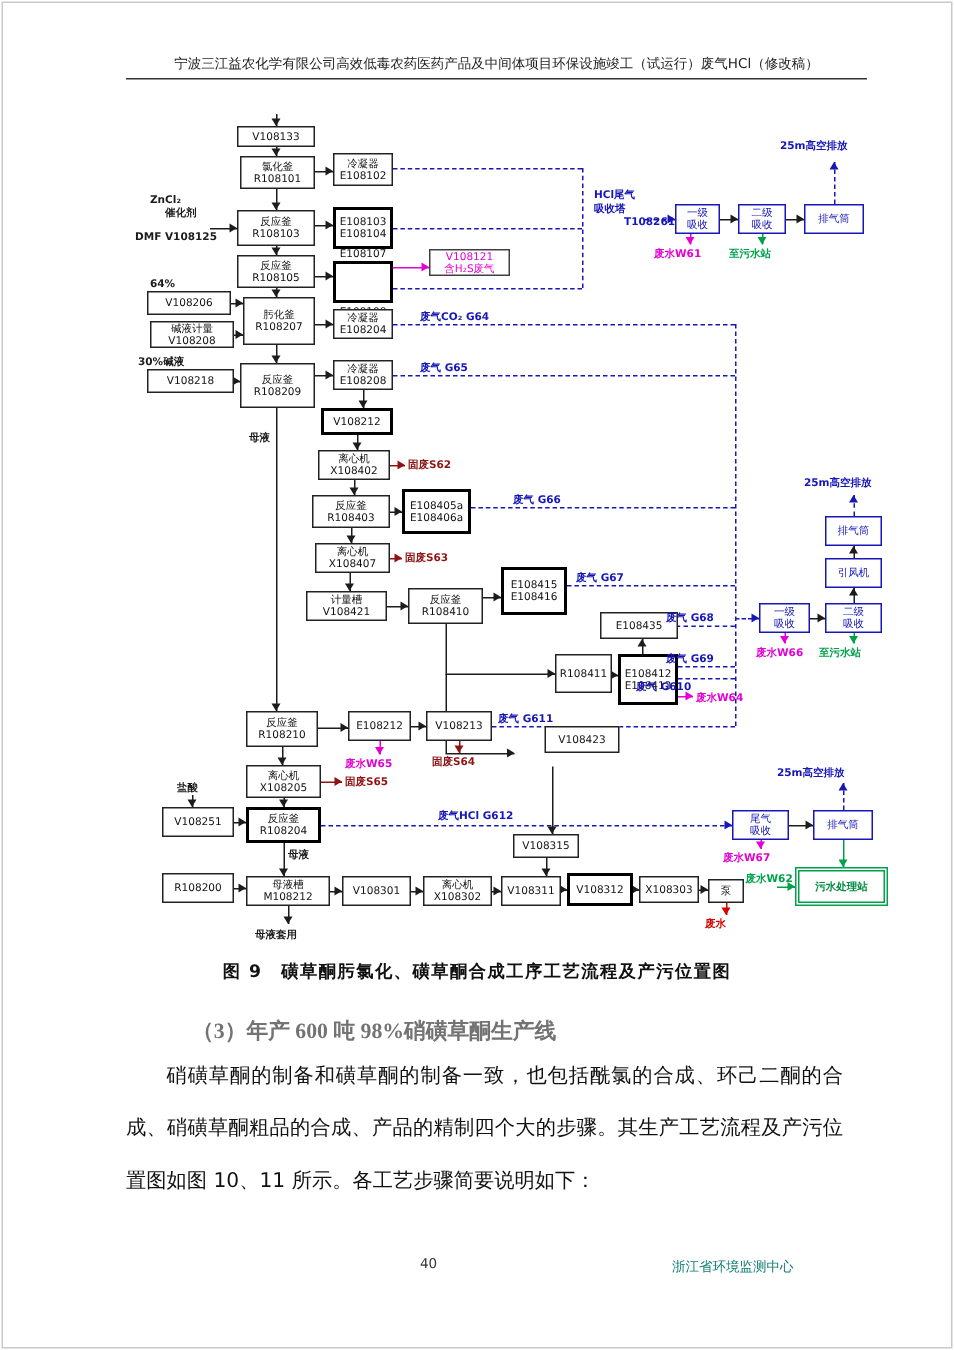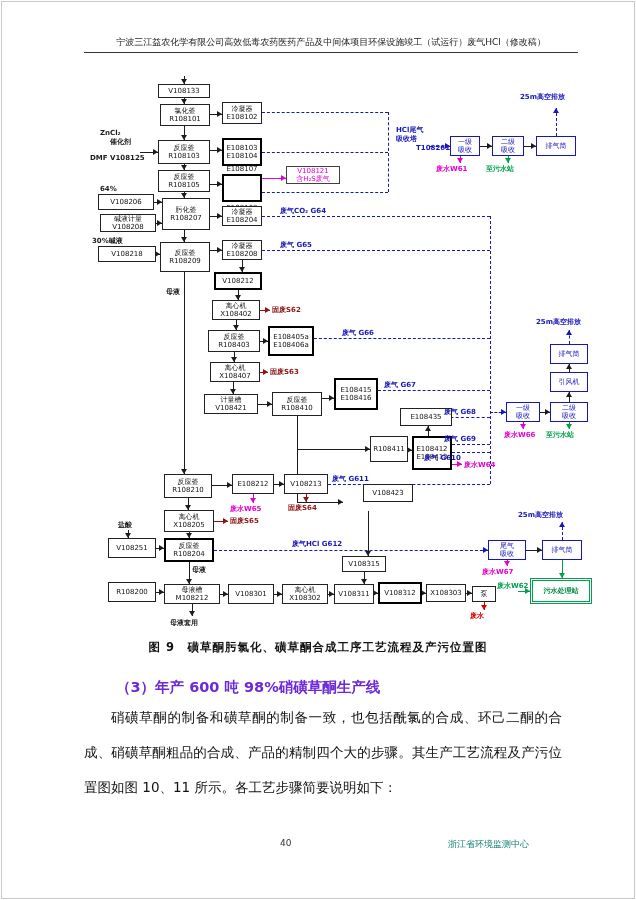--- a/index.html
+++ b/index.html
@@ -15,21 +15,21 @@
   .s-p{border:1px solid #222;}
   .s-b2{border:2px solid #000;}
   .s-bl{border:1.3px solid #1717b8;color:#1717b8;}
   .s-m{border:1px solid #404040;color:#e400d4;}
   .s-g{border:3px double #00a14b;color:#008a40;font-weight:bold;}
   .dlabel{position:absolute;font-size:7px;line-height:8px;white-space:nowrap;font-weight:600;z-index:3;}
   .seg{position:absolute;z-index:1;}
   .arr{position:absolute;width:0;height:0;z-index:1;}
   .caption{position:absolute;left:0;top:640px;width:636px;text-align:center;font-size:11.5px;
            font-weight:bold;color:#111;letter-spacing:1px;}
-  .heading{position:absolute;left:116px;top:678px;font-size:14.5px;font-weight:bold;color:#6d28d9;}
+  .heading{position:absolute;left:128px;top:678px;font-size:14.5px;font-weight:bold;color:#737373;font-family:Liberation Serif, serif;}
   .para{position:absolute;left:84px;top:700px;width:478px;font-size:13.5px;line-height:35px;
         text-align:justify;text-indent:2em;color:#111;}
   .pageno{position:absolute;left:280px;top:838px;font-size:9px;color:#333;}
   .footer-right{position:absolute;left:448px;top:838px;font-size:9px;color:#0e7d72;}
 </style>
 </head>
 <body>
 
 <div class="frame"></div>
 

